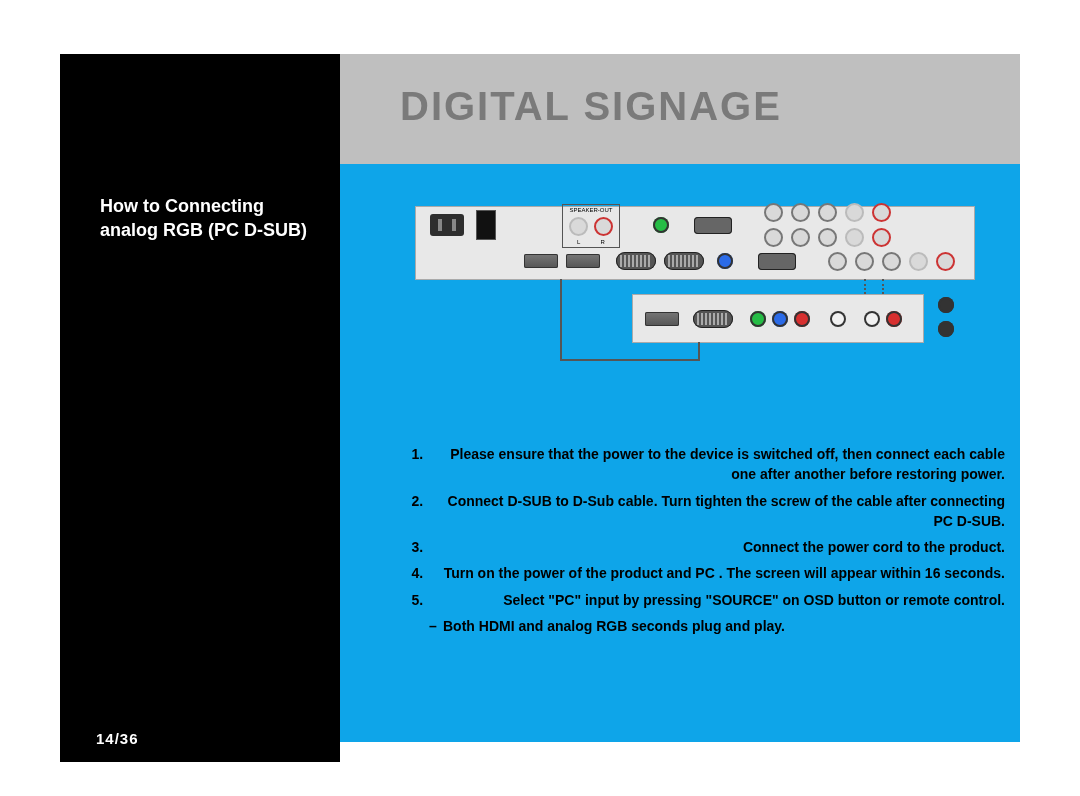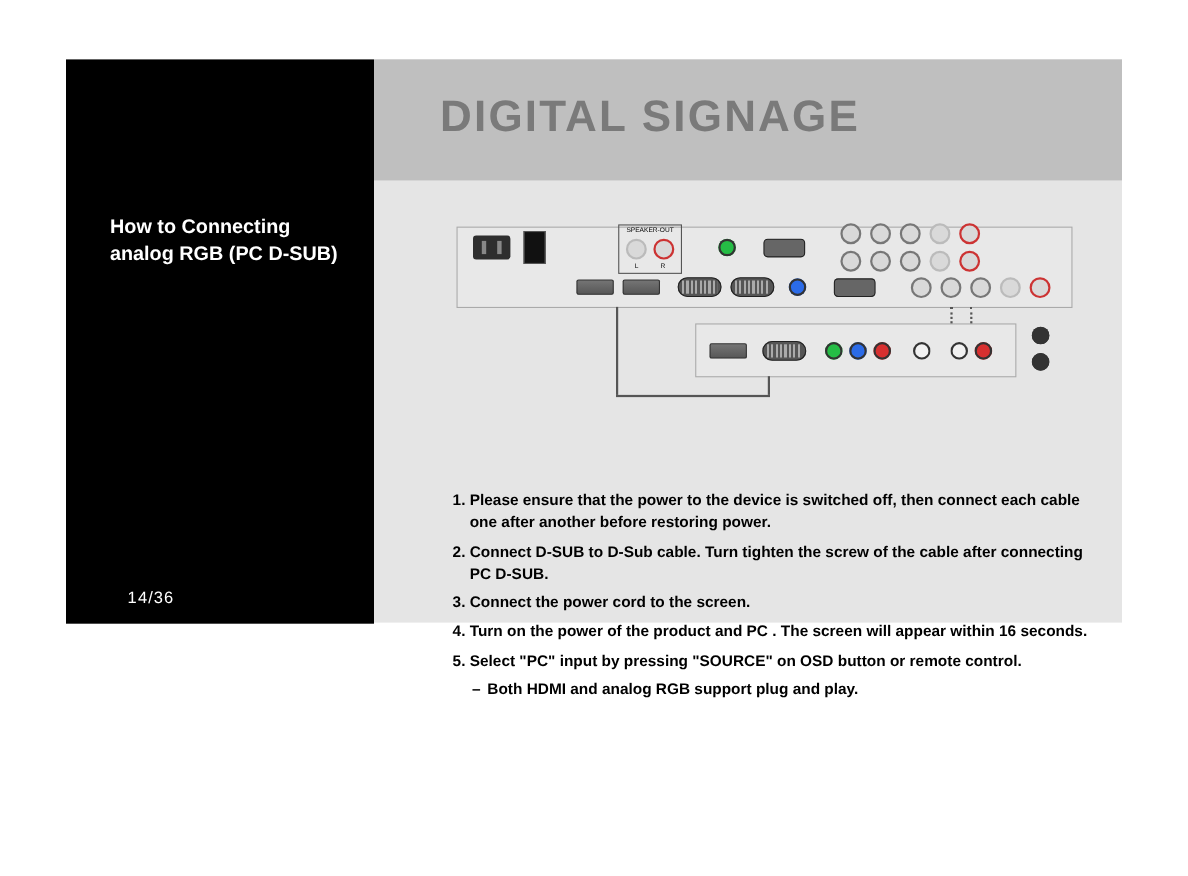--- a/index.html
+++ b/index.html
@@ -1,22 +1,22 @@
 <!DOCTYPE html>
 <html><head>
 <meta charset="utf-8">
 <style>
   html,body{margin:0;padding:0;width:1080px;height:796px;background:#fff;font-family:Arial,Helvetica,sans-serif;}
   .page{position:absolute;left:60px;top:54px;width:960px;height:688px;background:#fff;}
-  .left-col{position:absolute;left:0;top:0;width:280px;height:513px;background:#000;}
-  .right-col{position:absolute;left:280px;top:0;width:680px;height:512px;background:#e5e5e5;}
+  .left-col{position:absolute;left:0;top:0;width:280px;height:708px;background:#000;}
+  .right-col{position:absolute;left:280px;top:0;width:680px;height:688px;background:#0ea5e9;}
   .header-band{position:absolute;left:0;top:0;width:680px;height:110px;background:#BFBFBF;}
   .header-title{position:absolute;left:60px;top:30px;color:#7a7a7a;font-size:40px;font-weight:600;letter-spacing:2px;}
   .section-title{position:absolute;left:40px;top:140px;width:220px;color:#fff;font-size:18px;font-weight:600;line-height:1.35;}
-  .page-num{position:absolute;left:56px;bottom:15px;color:#fff;font-size:15px;font-weight:400;letter-spacing:1px;}
+  .page-num{position:absolute;left:36px;bottom:15px;color:#fff;font-size:15px;font-weight:700;letter-spacing:1px;}
   
   .panel{position:absolute;left:75px;top:152px;width:558px;height:72px;background:#e8e8e8;border:1px solid #aaa;}
   .panel2{position:absolute;left:292px;top:240px;width:290px;height:47px;background:#e8e8e8;border:1px solid #aaa;}
   .extra-jacks{position:absolute;left:595px;top:240px;}
   .wire{position:absolute;background:#555;}
   .dotline{position:absolute;border-left:2px dotted #555;}
   .port{display:inline-block;vertical-align:middle;}
   .power-socket{width:34px;height:22px;background:#2e2e2e;border-radius:3px;margin:5px 6px;position:relative;}
   .power-socket:before,.power-socket:after{content:"";position:absolute;top:5px;width:4px;height:12px;background:#888;}
   .power-socket:before{left:8px;} .power-socket:after{right:8px;}
@@ -27,21 +27,21 @@
   .serial{width:38px;height:17px;background:#666;border-radius:4px;margin:3px 4px;box-shadow:inset 0 0 0 1px #222;}
   .jack{width:16px;height:16px;border-radius:50%;margin:3px 3px;box-shadow:inset 0 0 0 2px #333;}
   .jk-green{background:#25bd45;} .jk-blue{background:#2b6be8;} .jk-red{background:#d82f2f;}
   .jk-white{background:#f1f1f1;} .jk-black{background:#333;}
   .rca{display:inline-block;width:15px;height:15px;border-radius:50%;background:#d9d9d9;border:2px solid #777;margin:2px;}
   .rca.red{border-color:#c33;} .rca.white{border-color:#bbb;}
   .speaker-box{display:inline-block;border:1px solid #555;padding:2px 4px;font-size:7px;line-height:1;vertical-align:top;margin-top:2px;}
   .speaker-box .lbl{display:block;text-align:center;font-size:6px;margin-bottom:2px;}
   
   .instructions{position:absolute;left:65px;top:390px;width:600px;color:#000;font-size:14px;font-weight:600;line-height:1.45;}
-  .instructions ol{margin:0;padding-left:22px;}
+  .instructions ol{margin:0;padding-left:22px;text-align:right;}
   .instructions li{margin-bottom:6px;}
   .notes{margin-top:4px;padding-left:24px;}
   .notes div{position:relative;padding-left:14px;margin-bottom:4px;}
   .notes div:before{content:"–";position:absolute;left:0;top:0;}
   .row{display:flex;align-items:center;height:36px;padding:0 8px;}
   .row.top{height:36px;}
   .grid-rca{display:inline-grid;grid-template-columns:repeat(5,auto);gap:2px 4px;margin-left:8px;}
 </style>
 </head>
 <body>
@@ -137,23 +137,23 @@
     <div class="wire" style="left:220px;top:225px;width:2px;height:80px;"></div>
     <div class="wire" style="left:220px;top:305px;width:140px;height:2px;"></div>
     <div class="wire" style="left:358px;top:288px;width:2px;height:17px;"></div>
     <div class="dotline" style="left:524px;top:225px;height:15px;"></div>
     <div class="dotline" style="left:542px;top:225px;height:15px;"></div>
 
     <div class="instructions">
       <ol>
         <li>Please ensure that the power to the device is switched off, then connect each cable one after another before restoring power.</li>
         <li>Connect D-SUB to D-Sub cable. Turn tighten the screw of the cable after connecting PC D-SUB.</li>
-        <li>Connect the power cord to the screen.</li>
+        <li>Connect the power cord to the product.</li>
         <li>Turn on the power of the product and PC . The screen will appear within 16 seconds.</li>
         <li>Select "PC" input by pressing "SOURCE" on OSD button or remote control.</li>
       </ol>
       <div class="notes">
-        <div>Both HDMI and analog RGB support plug and play.</div>
+        <div>Both HDMI and analog RGB seconds plug and play.</div>
       </div>
     </div>
 
   </div>
 </div>
 
 </body></html>

